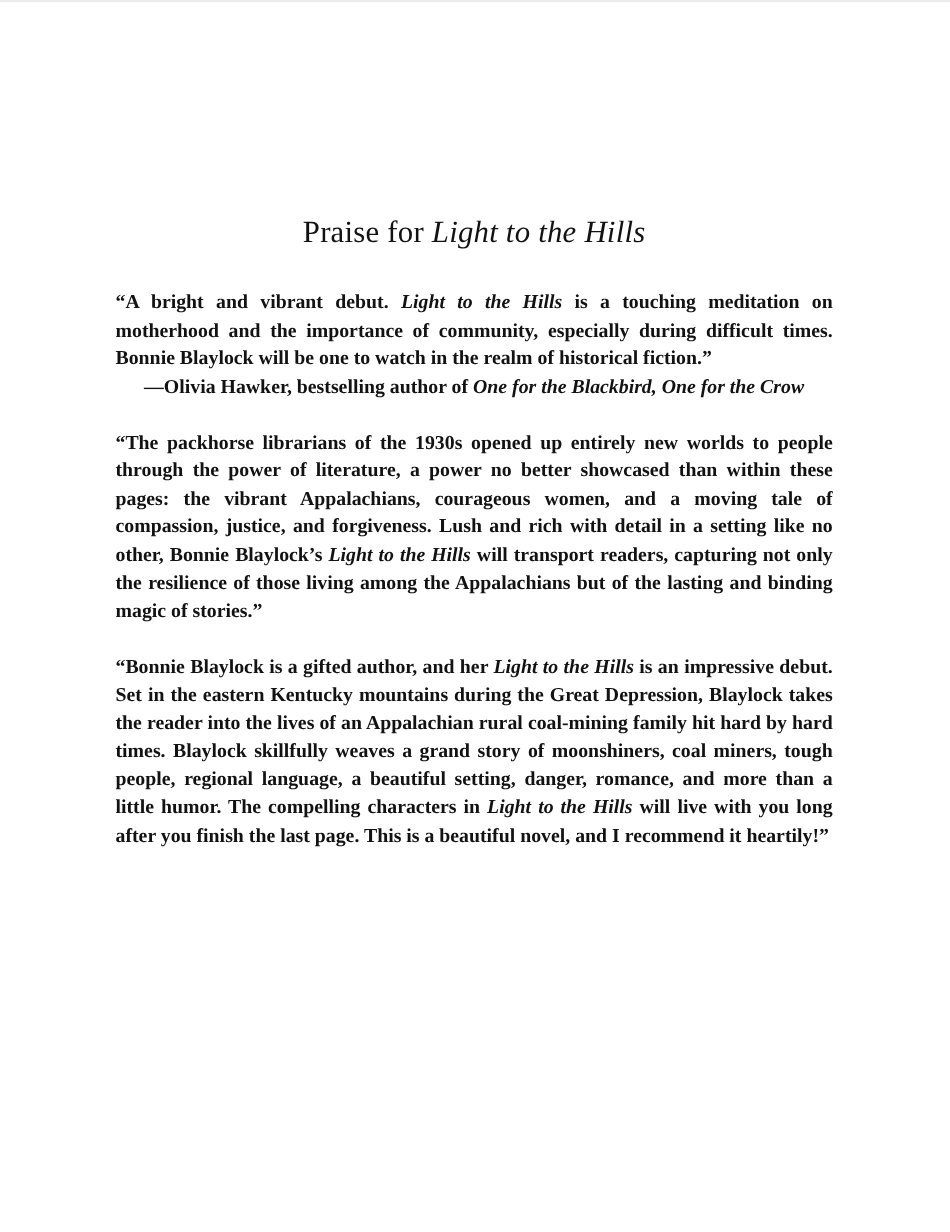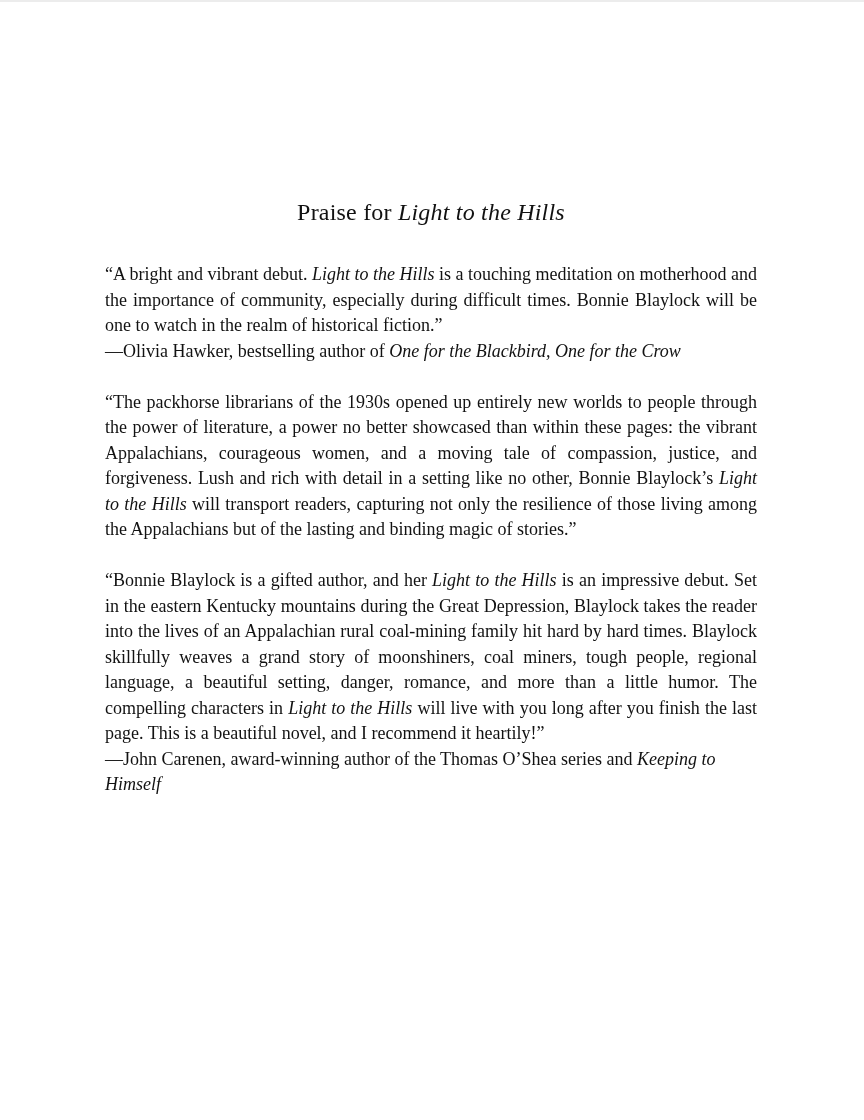--- a/index.html
+++ b/index.html
@@ -16,42 +16,43 @@
   }
   .top-edge {
     height: 2px;
     width: 100%;
     background: #ececec;
   }
   .content {
     padding: 192px 107px 0 105px;
   }
   .page-title {
-    font-size: 24px;
+    font-size: 28px;
     font-weight: 400;
     line-height: 36px;
     text-align: center;
     margin: 0 0 32px 0;
     letter-spacing: 0.2px;
   }
   .quote {
     margin: 0 0 25.6px 0;
+    font-weight: bold;
   }
   .quote-body {
     margin: 0;
     font-size: 18px;
     line-height: 25.5px;
     text-align: justify;
     text-justify: inter-word;
   }
   .attribution {
     margin: 0;
     font-size: 18px;
     line-height: 25.5px;
-    text-align: left;
+    text-align: center;
   }
   em {
     font-style: italic;
   }
 </style>
 </head>
 <body>
 
 <div class="top-edge"></div>
 
@@ -63,17 +64,16 @@
     <p class="quote-body"><span>“A bright and vibrant debut. </span><em>Light to the Hills</em><span> is a touching meditation on motherhood and the importance of community, especially during difficult times. Bonnie Blaylock will be one to watch in the realm of historical fiction.”</span></p>
     <p class="attribution"><span>—Olivia Hawker, bestselling author of </span><em>One for the Blackbird, One for the Crow</em></p>
   </div>
 
   <div class="quote">
     <p class="quote-body"><span>“The packhorse librarians of the 1930s opened up entirely new worlds to people through the power of literature, a power no better showcased than within these pages: the vibrant Appalachians, courageous women, and a moving tale of compassion, justice, and forgiveness. Lush and rich with detail in a setting like no other, Bonnie Blaylock’s </span><em>Light to the Hills</em><span> will transport readers, capturing not only the resilience of those living among the Appalachians but of the lasting and binding magic of stories.”</span></p>
   </div>
 
   <div class="quote">
     <p class="quote-body"><span>“Bonnie Blaylock is a gifted author, and her </span><em>Light to the Hills</em><span> is an impressive debut. Set in the eastern Kentucky mountains during the Great Depression, Blaylock takes the reader into the lives of an Appalachian rural coal-mining family hit hard by hard times. Blaylock skillfully weaves a grand story of moonshiners, coal miners, tough people, regional language, a beautiful setting, danger, romance, and more than a little humor. The compelling characters in </span><em>Light to the Hills</em><span> will live with you long after you finish the last page. This is a beautiful novel, and I recommend it heartily!”</span></p>
-    <p class="attribution"><span>—John Carenen, award-winning author of the Thomas O’Shea series and </span><em>Keeping to Himself</em></p>
   </div>
 
 
 </main>
 
 </body></html>

